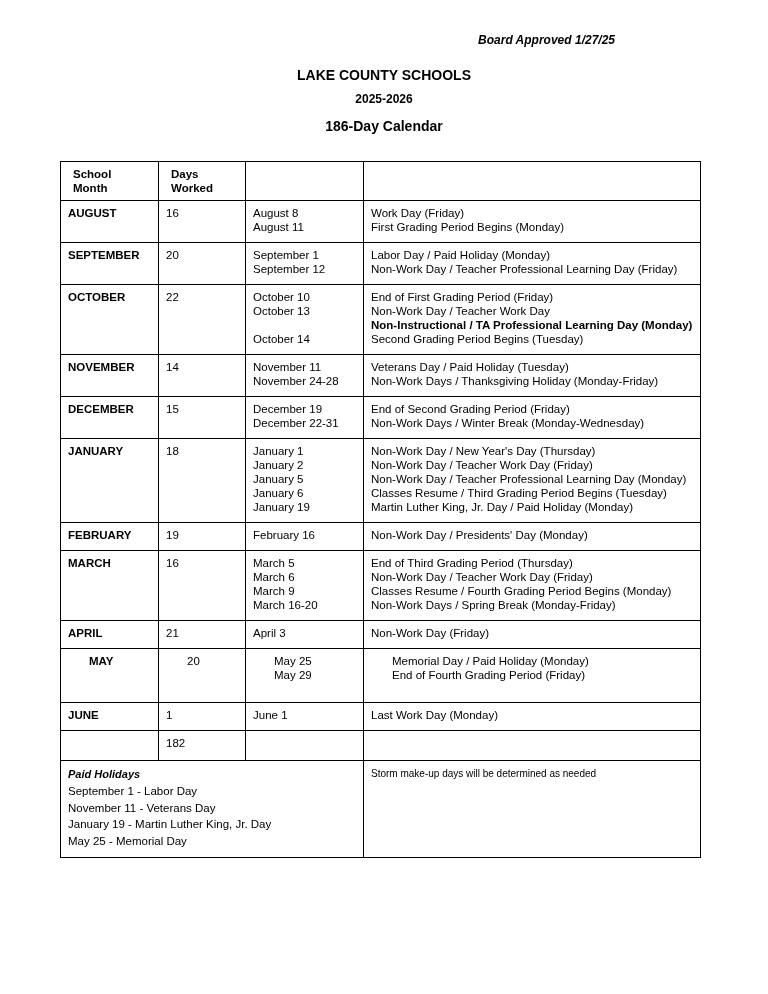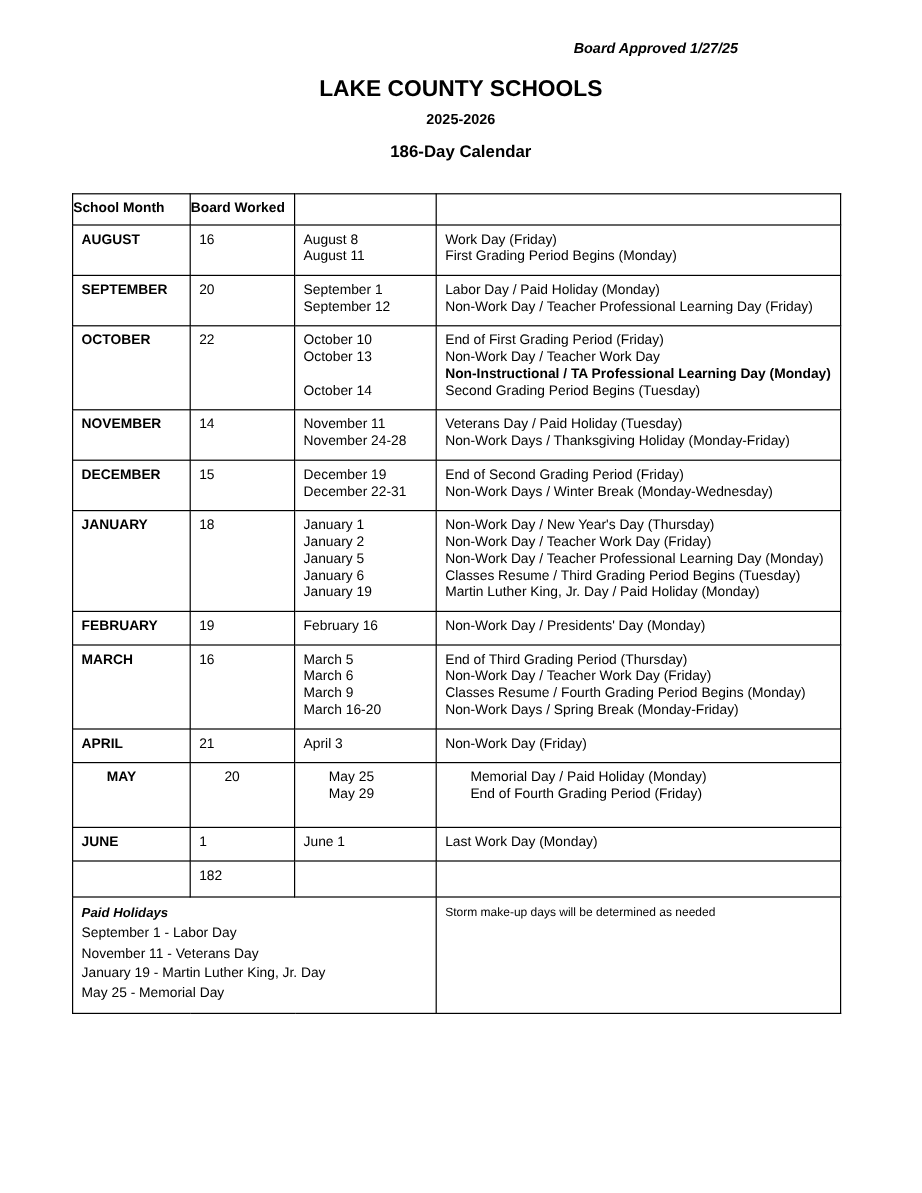--- a/index.html
+++ b/index.html
@@ -12,42 +12,42 @@
   }
   .page { position: relative; width: 636px; height: 994px; background: #ffffff; }
 
   .board-approved {
     position: absolute; top: 33px; right: 21px;
     font-size: 12px; font-weight: bold; font-style: italic;
     line-height: 14px;
   }
 
   .title-block { position: absolute; top: 66px; left: 0; width: 768px; text-align: center; }
-  .title-line1 { font-size: 19px; font-weight: bold; line-height: 18px; }
+  .title-line1 { font-size: 14px; font-weight: bold; line-height: 18px; }
   .title-line2 { font-size: 12px; font-weight: bold; line-height: 16px; margin-top: 7px; }
   .title-line3 { font-size: 14px; font-weight: bold; line-height: 17px; margin-top: 11px; }
 
   table.cal {
     position: absolute; top: 161px; left: 60px;
     width: 640px;
     border-collapse: collapse;
     table-layout: fixed;
   }
   table.cal th, table.cal td {
     border: 1.5px solid #000;
     vertical-align: top;
     text-align: left;
     font-size: 11.5px;
     line-height: 14px;
     padding: 5px 7px 8px 7px;
   }
   table.cal th {
     font-weight: bold;
     height: 26px;
-    padding: 5px 0;
+    padding: 5px 12px;
   }
   td.month-cell { font-weight: bold; }
   .line { min-height: 14px; }
   .line.bold { font-weight: bold; }
   tr[data-month="MAY"] td { height: 54px; padding-left: 28px; }
   tr[data-name="total-row"] td { height: 30px; }
 
   td.holidays-cell { padding: 6px 7px 10px 7px; line-height: 16.5px; }
   .ph-head { font-weight: bold; font-style: italic; font-size: 11px; line-height: 17px; }
   .ph-item { font-size: 11.5px; line-height: 16.5px; }
@@ -70,21 +70,21 @@
   <table class="cal" data-name="calendar-table">
     <colgroup>
       <col style="width:98px">
       <col style="width:87px">
       <col style="width:118px">
       <col style="width:337px">
     </colgroup>
     <tbody data-name="calendar-table-body">
       <tr data-name="header-row">
         <th data-name="header-school-month">School Month</th>
-        <th data-name="header-days-worked">Board Worked</th>
+        <th data-name="header-days-worked">Days Worked</th>
         <th data-name="header-dates"></th>
         <th data-name="header-events"></th>
       </tr>
 
       <tr data-name="month-row" data-month="AUGUST">
     <td class="month-cell" data-name="month-cell">AUGUST</td>
     <td data-name="days-worked-cell">16</td>
     <td data-name="dates-cell">
             <div class="line" data-name="date-line">August 8</div>
             <div class="line" data-name="date-line">August 11</div>

